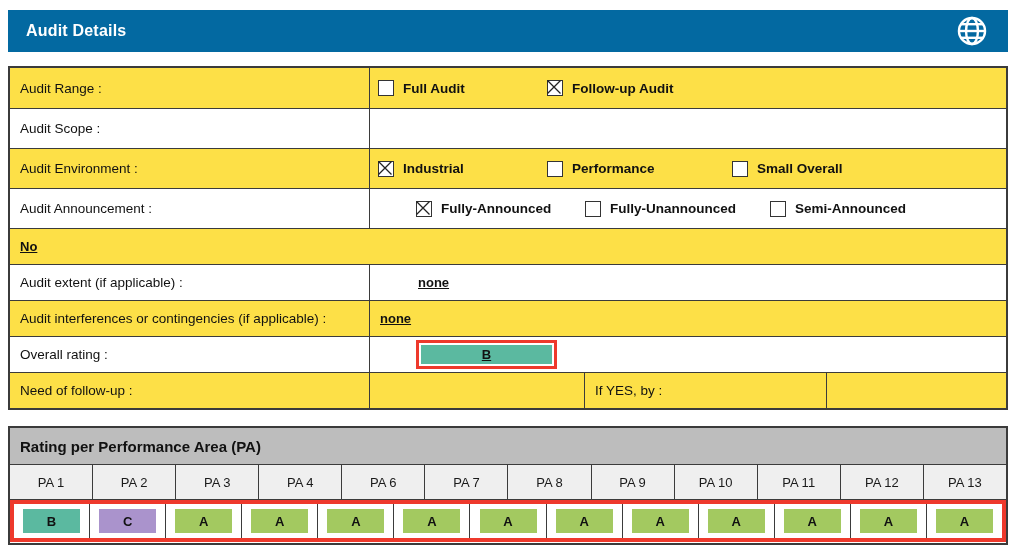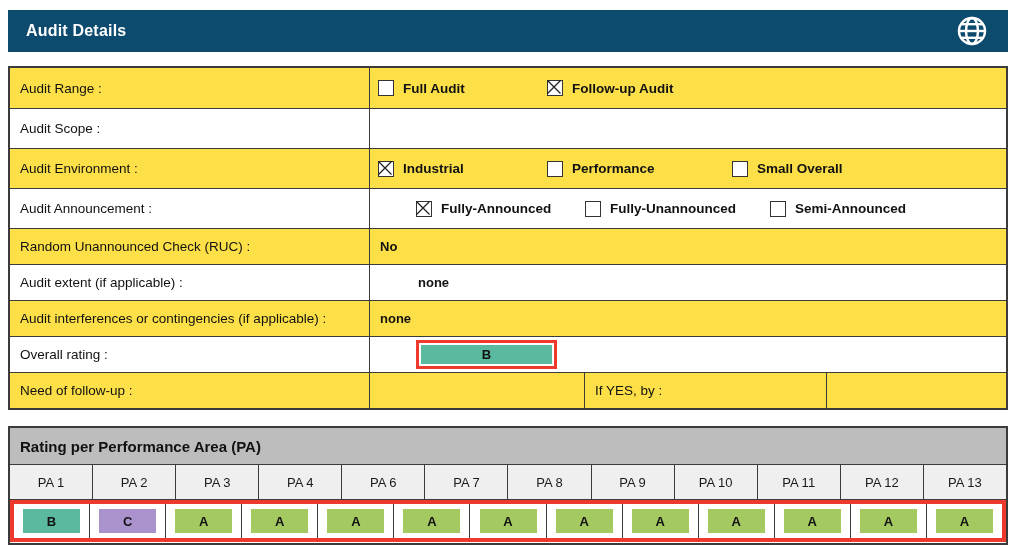--- a/index.html
+++ b/index.html
@@ -29,21 +29,21 @@
   .row + .row { border-top: 1px solid #3b3b3b; }
   .row.tall { height: 40px; }
   .row.short { height: 36px; }
   .row.gray { background: #fde047; }
   .row.white { background: #ffffff; gap: 38px; }
   .label-cell {
     width: 360px; border-right: 1px solid #3b3b3b;
     display: flex; align-items: center; padding-left: 10px;
     font-size: 13.5px; color: #111;
   }
-  .value-cell { flex: 1; position: relative; display: flex; align-items: center; }
+  .value-cell { flex: 1; position: relative; display: flex; align-items: center; text-decoration: underline; }
   .value-text { padding-left: 10px; font-weight: bold; font-size: 13px; }
 
   
   .cb-group {
     position: absolute; top: 50%; transform: translateY(-50%);
     display: flex; align-items: center; cursor: pointer;
   }
   .cb {
     width: 16px; height: 16px; background: #fff;
     border: 1.5px solid #333; display: inline-block; position: relative; flex: none;
@@ -91,21 +91,21 @@
   .rating-badge {
     width: 57px; height: 24px; display: flex; align-items: center; justify-content: center;
     font-weight: bold; font-size: 13px; color: #111;
   }
 </style>
 </head>
 <body>
 
 <div class="page">
 
-  <div class="app-header" style="background: #0c4a6e;">
+  <div class="app-header" style="background: #0369a1;">
     <span class="app-title">Audit Details</span>
     <span class="globe">
       <svg viewBox="0 0 24 24" width="34" height="34" fill="none" stroke="#ffffff" stroke-width="1.7">
         <circle cx="12" cy="12" r="9.2"></circle>
         <ellipse cx="12" cy="12" rx="4.2" ry="9.2"></ellipse>
         <path d="M2.8 12 H21.2"></path>
         <path d="M4.2 7.2 H19.8"></path>
         <path d="M4.2 16.8 H19.8"></path>
       </svg>
     </span>
@@ -168,21 +168,20 @@
             <span class="cb"></span>
             <span class="cb-label">Fully-Unannounced</span>
           </div>
           <div class="cb-group" style="left: 362px;">
             <span class="cb"></span>
             <span class="cb-label">Semi-Announced</span>
           </div>
         </div>
       </div>
       <div class="row short gray">
-        <div class="label-cell">Random Unannounced Check (RUC) :</div>
         <div class="value-cell">
           <span class="value-text">No</span>
         </div>
       </div>
       <div class="row short white">
         <div class="label-cell">Audit extent (if applicable) :</div>
         <div class="value-cell">
           <span class="value-text">none</span>
         </div>
       </div>

